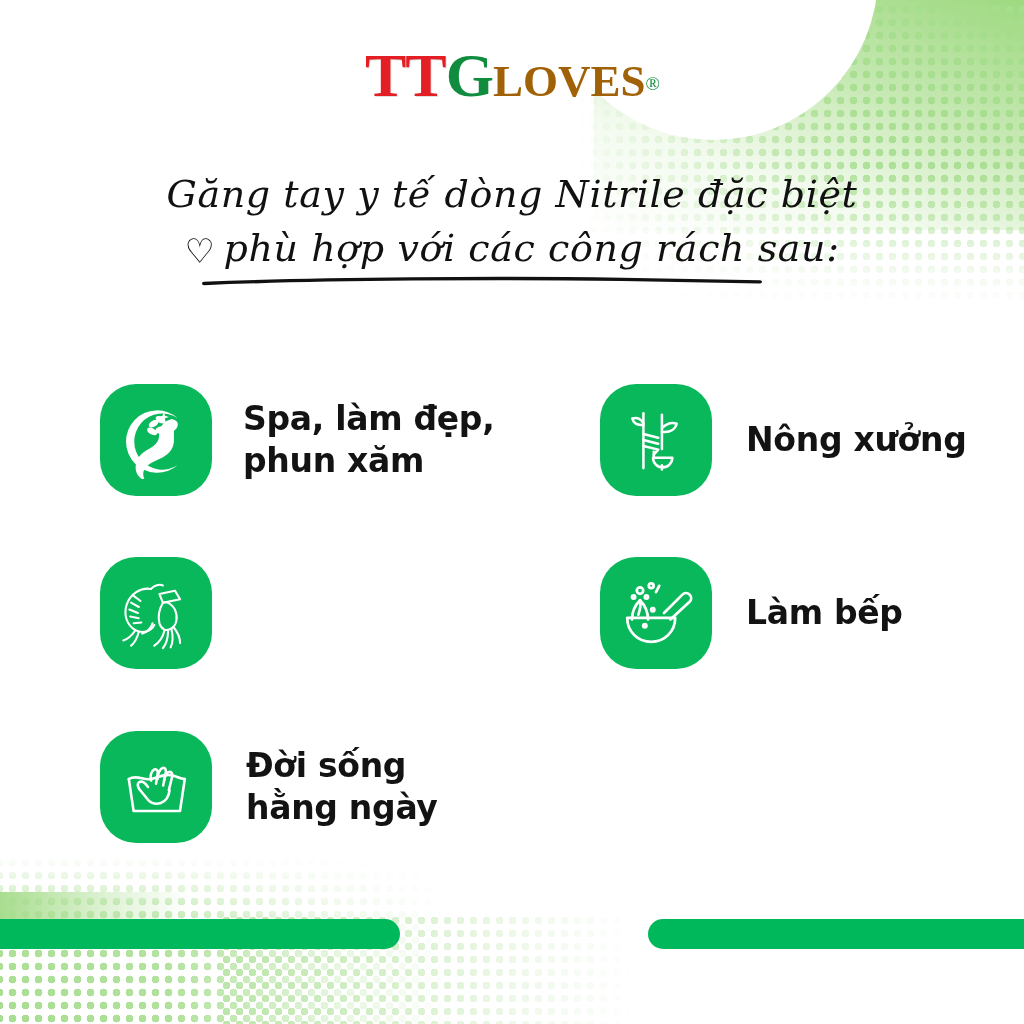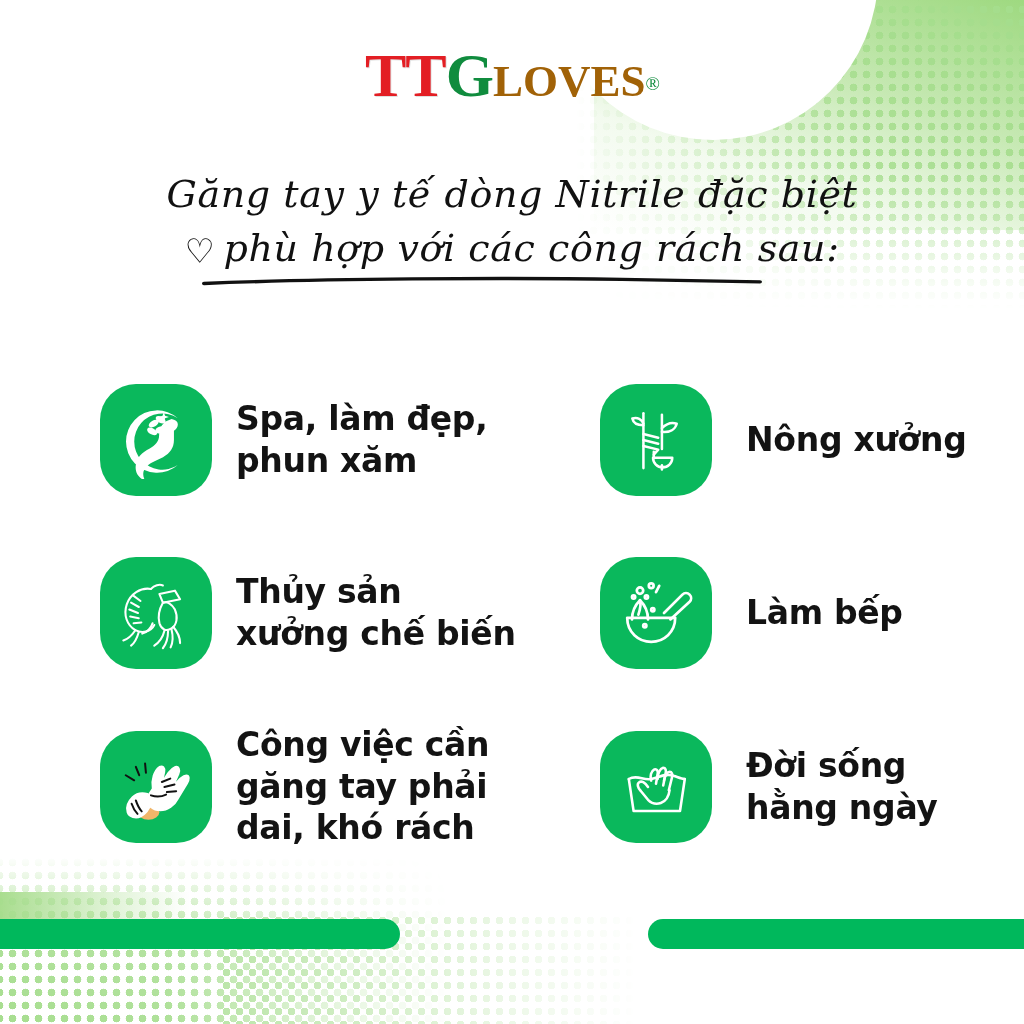--- a/index.html
+++ b/index.html
@@ -222,21 +222,21 @@
     transform: translateY(-50%) rotate(45deg);
     width: 34px;
     height: 34px;
     background: #0ab85c;
     border-radius: 0 8px 0 0;
     z-index: -1;
   }
   .badge svg { display: block; }
 
   .cell-label {
-    margin-left: 24px;
+    margin-left: 31px;
     color: #131313;
     font-family: "DejaVu Sans", "Liberation Sans", sans-serif;
     font-weight: bold;
     font-size: 33px;
     line-height: 1.26;
     letter-spacing: -0.3px;
     white-space: pre-line;
   }
   .cell.r0c1 .cell-label,
   .cell.r1c1 .cell-label,
@@ -323,22 +323,20 @@
           <path d="M44,22 C48,18 54,16 58,18"></path>
           <path d="M24,30 l8,6 M21,38 l9,5 M19,46 l10,4 M20,54 l10,2 M24,62 l9,-1"></path>
           <path d="M26,70 C22,76 18,80 12,82 M30,72 C28,79 26,84 21,88"></path>
           <path d="M46,62 C44,68 40,72 34,74"></path>
 
           <path d="M58,38 C54,45 52,54 54,62 C56,69 62,72 68,68 C74,64 76,55 72,46 C69,40 63,36 58,38 Z"></path>
           <path d="M58,38 l-4,-10 l18,-4 l6,10 Z"></path>
           <path d="M60,70 C58,78 54,84 48,88 M64,71 C64,79 62,86 58,91 M68,69 C70,77 70,84 67,90 M70,66 C75,72 78,78 78,85"></path>
         </svg>
       </div>
-      <div class="cell-label">Thủy sản
-xưởng chế biến</div>
     </div>
 
     <div class="cell r1c1">
       <div class="badge">
         <svg width="80" height="80" viewBox="0 0 100 100" fill="none" stroke="#ffffff" stroke-width="3.4" stroke-linecap="round" stroke-linejoin="round">
           <path d="M14,56 C14,74 28,86 44,86 C60,86 74,74 74,56 Z"></path>
           <path d="M68,58 L92,36 a6,6 0 0 0 -9,-9 L60,50"></path>
           <path d="M20,58 C20,48 24,40 30,34 C32,40 30,46 28,52"></path>
           <path d="M30,34 C36,40 40,48 40,58"></path>
           <circle cx="30" cy="22" r="4"></circle>
@@ -346,40 +344,20 @@
           <circle cx="22" cy="30" r="2"></circle>
           <circle cx="38" cy="30" r="2"></circle>
           <path d="M50,24 l4,-8"></path>
           <circle cx="46" cy="46" r="2"></circle>
           <circle cx="36" cy="66" r="2"></circle>
         </svg>
       </div>
       <div class="cell-label">Làm bếp</div>
     </div>
 
-    <div class="cell r2c0">
-      <div class="badge">
-        <svg width="84" height="84" viewBox="0 0 100 100">
-          <ellipse cx="41" cy="80" rx="13" ry="9" fill="#f0b66a"></ellipse>
-          <g fill="#ffffff" stroke="#ffffff" stroke-width="2" stroke-linejoin="round">
-            <path d="M46,52 C44,42 48,30 54,26 C58,24 61,27 60,32 L57,46 C62,36 68,28 73,26 C77,25 79,29 77,34 L70,50 C76,42 82,36 86,36 C90,36 90,41 87,46 L76,64 C72,72 64,78 55,78 C46,78 40,72 38,64 Z"></path>
-            <path d="M40,58 C32,56 26,58 22,62 C17,67 14,74 16,80 C18,86 26,88 32,85 C38,82 42,76 44,70 Z"></path>
-          </g>
-          <g fill="none" stroke="#111111" stroke-width="2.4" stroke-linecap="round">
-            <path d="M57,44 l10,-4 M60,50 l12,-3 M63,56 l11,-1"></path>
-            <path d="M26,66 C28,72 30,76 33,79 M21,70 C23,76 25,79 28,82"></path>
-            <path d="M44,60 C50,62 56,62 62,59"></path>
-            <path d="M30,36 l-4,-10 M38,33 l-1,-11 M24,42 l-10,-6"></path>
-          </g>
-        </svg>
-      </div>
-      <div class="cell-label">Công việc cần
-găng tay phải
-dai, khó rách</div>
-    </div>
 
     <div class="cell r2c1">
       <div class="badge">
         <svg width="80" height="80" viewBox="0 0 100 100" fill="none" stroke="#ffffff" stroke-width="3.2" stroke-linecap="round" stroke-linejoin="round">
           <path d="M16,40 C26,34 34,42 44,40 C54,38 62,32 72,36 C78,38 82,40 86,40"></path>
           <path d="M16,40 L22,80 L80,80 L86,40"></path>
           <path d="M44,42 C42,36 44,30 48,28 C51,27 53,30 52,34 L50,46"></path>
           <path d="M52,40 C52,33 55,27 59,26 C62,26 63,29 62,33 L59,48"></path>
           <path d="M60,42 C61,36 64,31 67,31 C70,31 71,34 70,38 L66,54"></path>
           <path d="M40,50 C36,44 32,42 29,44 C26,46 27,51 31,55 L40,66 C44,70 50,72 56,70 C62,68 66,62 67,54"></path>

